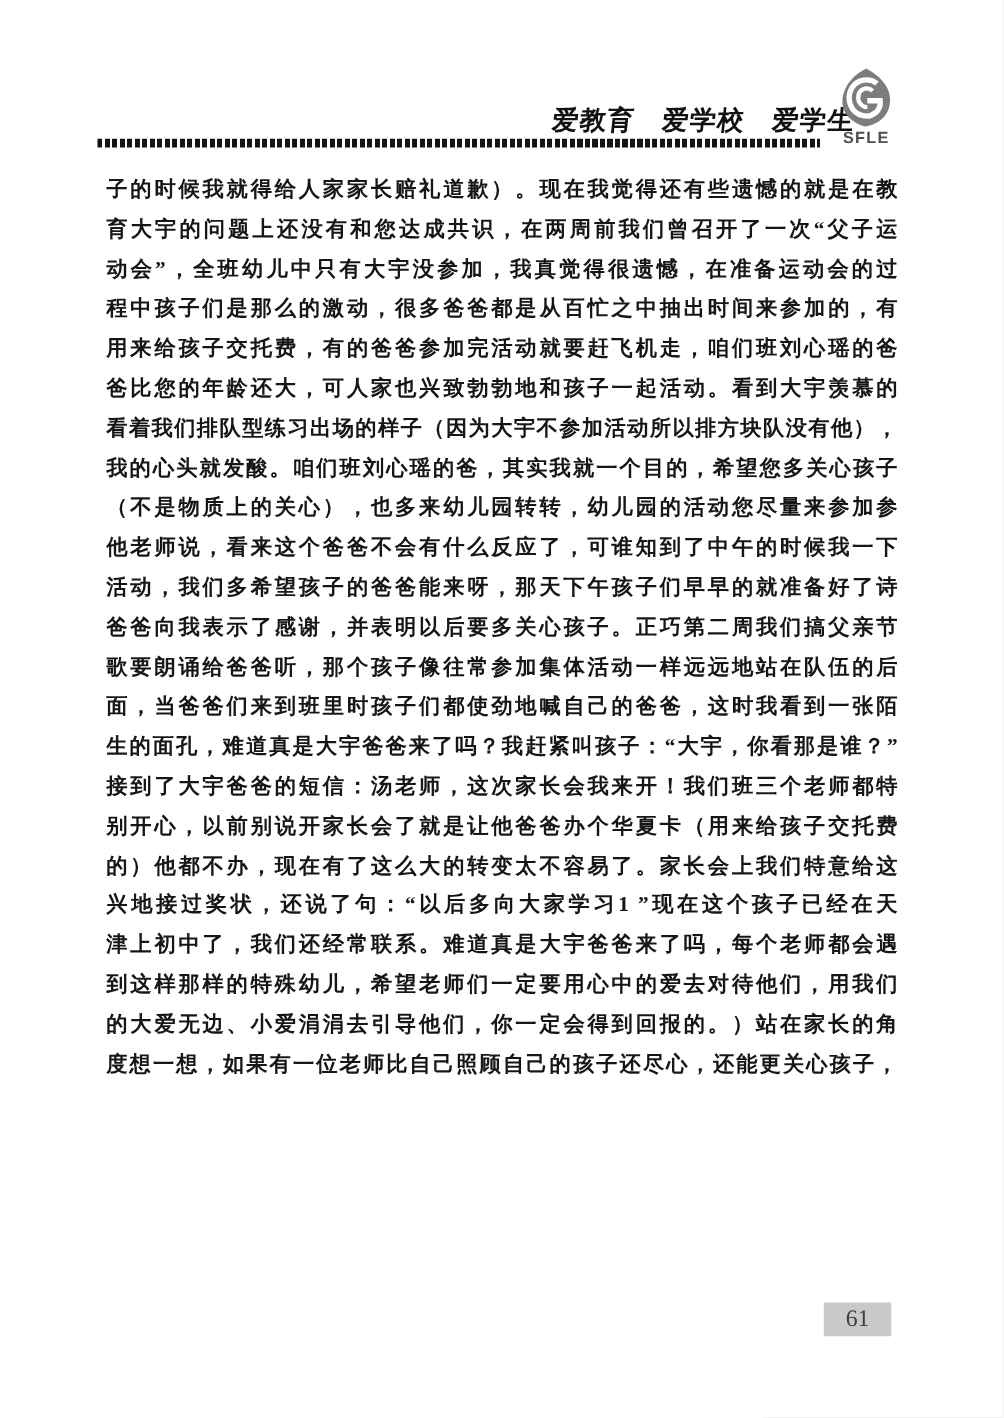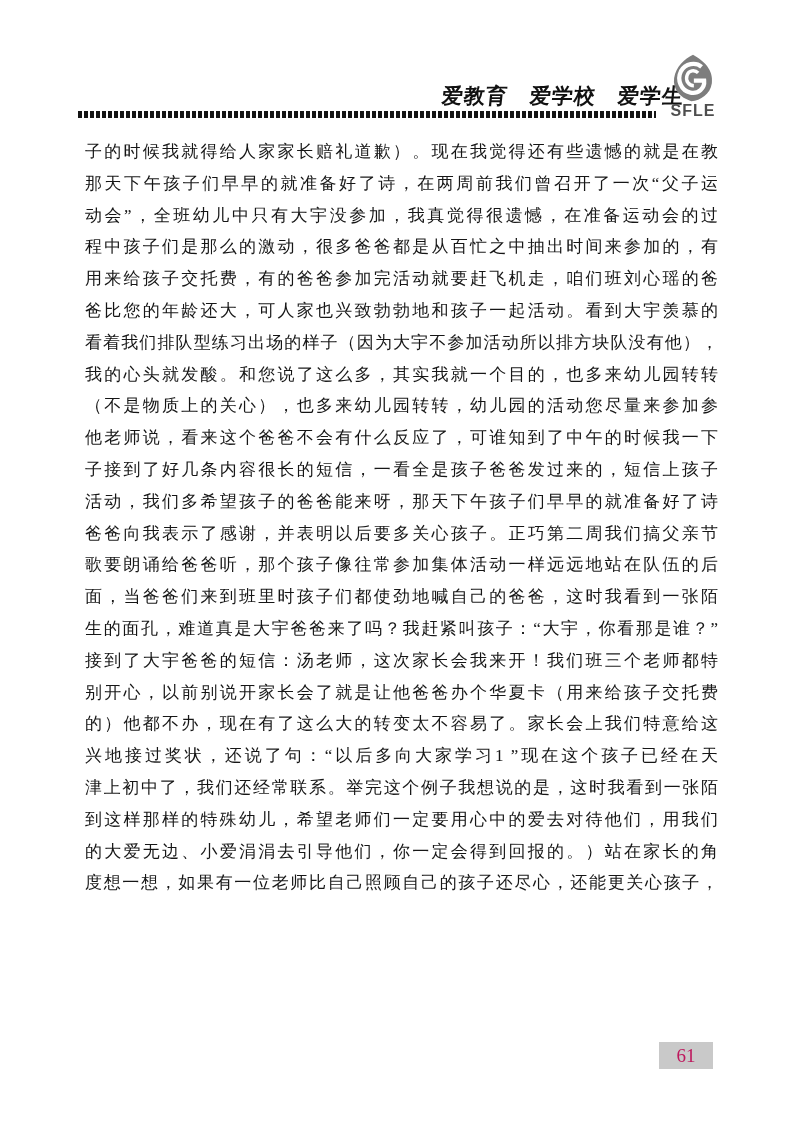--- a/index.html
+++ b/index.html
@@ -33,54 +33,54 @@
   .logo{
     position:absolute;
     left:661px;top:54px;
     width:64px;
     text-align:center;
   }
   .logo svg{display:block;margin:0 auto;}
   .logo-text{
     font-family:"Liberation Sans","DejaVu Sans",sans-serif;
     font-weight:bold;
-    font-size:16px;
+    font-size:13px;
     letter-spacing:1px;
     color:#4e4e4e;
     line-height:1;
     margin-top:1px;
   }
   
   .body-text{
     position:absolute;
     left:85px;top:136px;
     width:633px;
   }
   .tline{
     height:31.8px;
     line-height:31.8px;
     font-size:17px;
-    font-weight:normal;
+    font-weight:bold;
     text-align:justify;
     text-align-last:justify;
     -moz-text-align-last:justify;
     white-space:normal;
     overflow:hidden;
     color:#161616;
   }
   
   .page-number{
     position:absolute;
     left:659px;top:1042px;
     width:54px;height:27px;
     background:#c9c9c9;
     text-align:center;
     line-height:27px;
     font-size:19px;
-    color:#be185d;
+    color:#404040;
   }
 </style>
 </head>
 <body>
 
 <div class="page">
 
   <div class="slogan">爱教育　爱学校　爱学生</div>
 
   <div class="logo">
@@ -92,40 +92,39 @@
         <path d="M36 22 C32 18 25 19 23 25 C21 31 25 37 31 37" fill="none" stroke="#ffffff" stroke-width="4"></path>
       </svg>
     </span>
     <div class="logo-text">SFLE</div>
   </div>
 
   <div class="rule-dotted"></div>
 
   <div class="body-text">
     <div class="tline">子的时候我就得给人家家长赔礼道歉）。现在我觉得还有些遗憾的就是在教</div>
-    <div class="tline">那天下午孩子们早早的就准备好了诗，在两周前我们曾召开了一次“父子运</div>
+    <div class="tline">育大宇的问题上还没有和您达成共识，在两周前我们曾召开了一次“父子运</div>
     <div class="tline">动会”，全班幼儿中只有大宇没参加，我真觉得很遗憾，在准备运动会的过</div>
     <div class="tline">程中孩子们是那么的激动，很多爸爸都是从百忙之中抽出时间来参加的，有</div>
     <div class="tline">用来给孩子交托费，有的爸爸参加完活动就要赶飞机走，咱们班刘心瑶的爸</div>
     <div class="tline">爸比您的年龄还大，可人家也兴致勃勃地和孩子一起活动。看到大宇羡慕的</div>
     <div class="tline">看着我们排队型练习出场的样子（因为大宇不参加活动所以排方块队没有他），</div>
-    <div class="tline">我的心头就发酸。和您说了这么多，其实我就一个目的，也多来幼儿园转转</div>
+    <div class="tline">我的心头就发酸。咱们班刘心瑶的爸，其实我就一个目的，希望您多关心孩子</div>
     <div class="tline">（不是物质上的关心），也多来幼儿园转转，幼儿园的活动您尽量来参加参</div>
     <div class="tline">他老师说，看来这个爸爸不会有什么反应了，可谁知到了中午的时候我一下</div>
-    <div class="tline">子接到了好几条内容很长的短信，一看全是孩子爸爸发过来的，短信上孩子</div>
     <div class="tline">活动，我们多希望孩子的爸爸能来呀，那天下午孩子们早早的就准备好了诗</div>
     <div class="tline">爸爸向我表示了感谢，并表明以后要多关心孩子。正巧第二周我们搞父亲节</div>
     <div class="tline">歌要朗诵给爸爸听，那个孩子像往常参加集体活动一样远远地站在队伍的后</div>
     <div class="tline">面，当爸爸们来到班里时孩子们都使劲地喊自己的爸爸，这时我看到一张陌</div>
     <div class="tline">生的面孔，难道真是大宇爸爸来了吗？我赶紧叫孩子：“大宇，你看那是谁？”</div>
     <div class="tline">接到了大宇爸爸的短信：汤老师，这次家长会我来开！我们班三个老师都特</div>
     <div class="tline">别开心，以前别说开家长会了就是让他爸爸办个华夏卡（用来给孩子交托费</div>
     <div class="tline">的）他都不办，现在有了这么大的转变太不容易了。家长会上我们特意给这</div>
     <div class="tline">兴地接过奖状，还说了句：“以后多向大家学习1 ”现在这个孩子已经在天</div>
-    <div class="tline">津上初中了，我们还经常联系。举完这个例子我想说的是，这时我看到一张陌</div>
+    <div class="tline">津上初中了，我们还经常联系。难道真是大宇爸爸来了吗，每个老师都会遇</div>
     <div class="tline">到这样那样的特殊幼儿，希望老师们一定要用心中的爱去对待他们，用我们</div>
     <div class="tline">的大爱无边、小爱涓涓去引导他们，你一定会得到回报的。）站在家长的角</div>
     <div class="tline">度想一想，如果有一位老师比自己照顾自己的孩子还尽心，还能更关心孩子，</div>
   </div>
 
   <div class="page-number">61</div>
 
 </div>
 
 </body></html>

